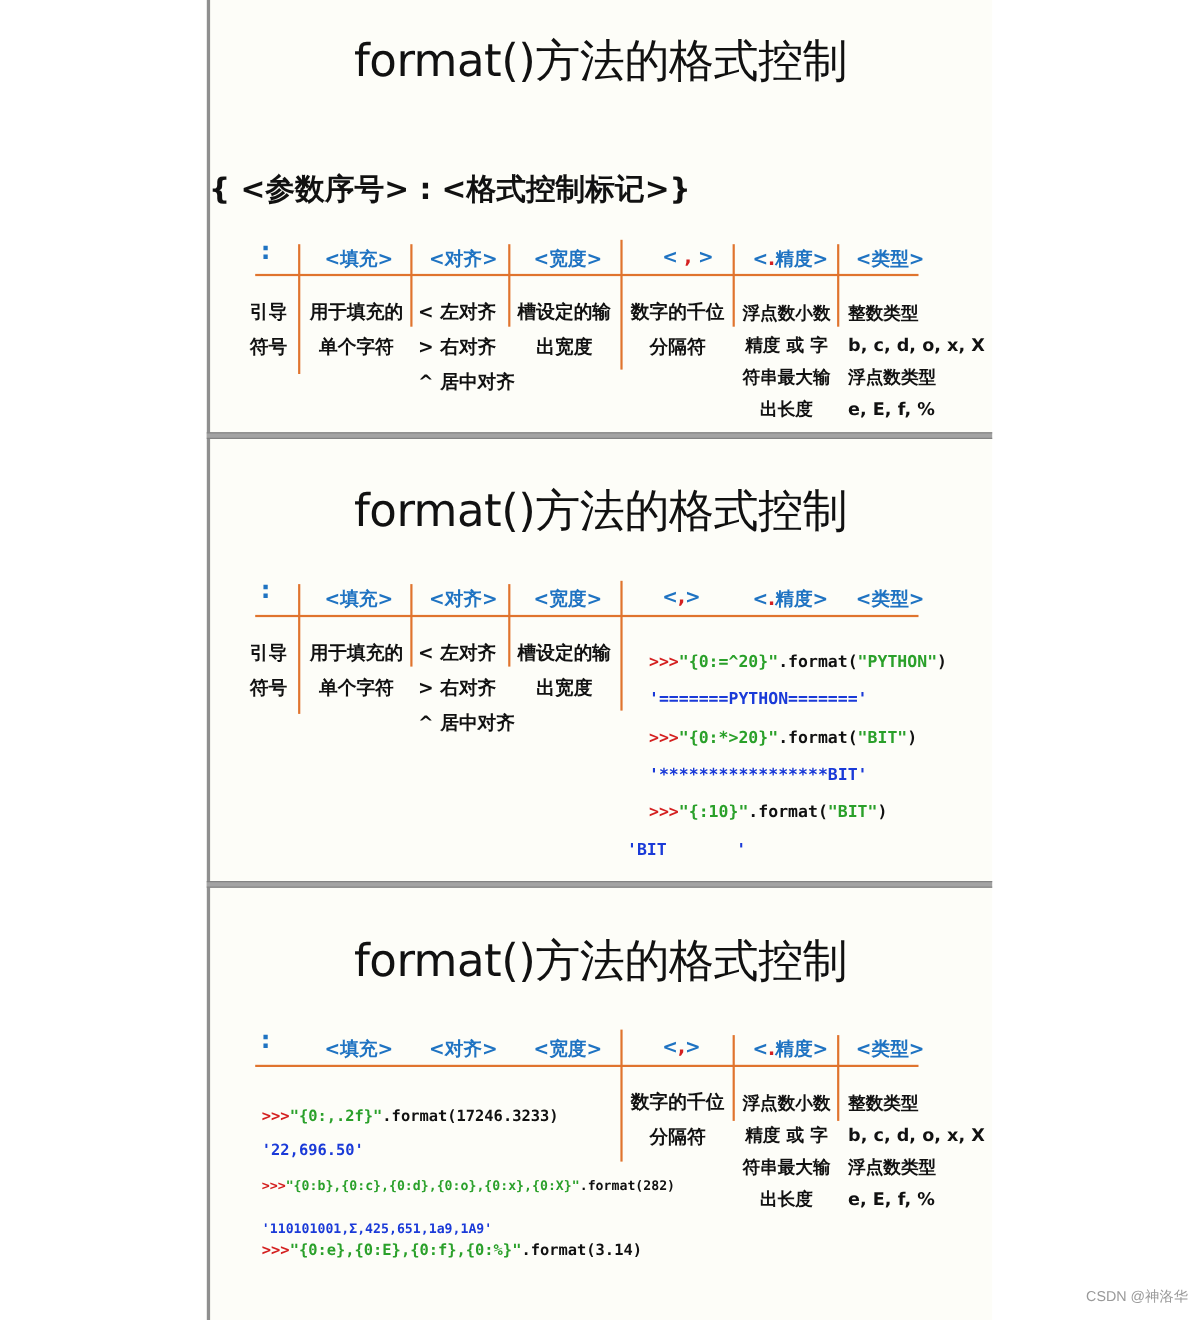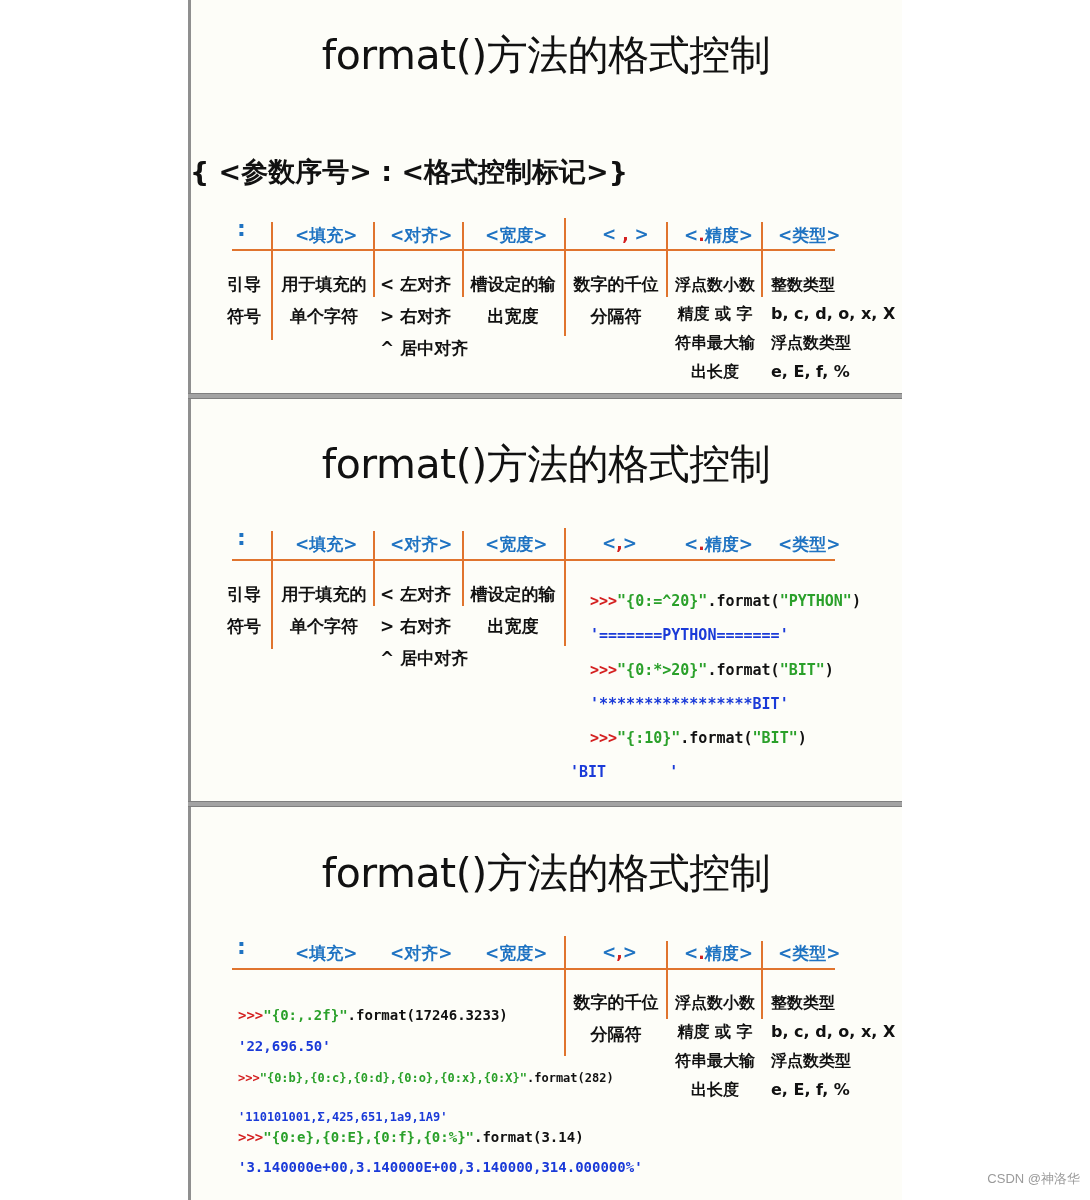--- a/index.html
+++ b/index.html
@@ -197,16 +197,15 @@
     <div>e, E, f, %</div>
   </div>
 
   <div class="code" style="left:238px;top:199px;font-size:14px;"><span class="prompt">&gt;&gt;&gt;</span><span class="str">"{0:,.2f}"</span><span class="plain">.format(17246.3233)</span></div>
   <div class="code out" style="left:238px;top:230px;font-size:14px;">'22,696.50'</div>
 
   <div class="code small" style="left:238px;top:263px;"><span class="prompt">&gt;&gt;&gt;</span><span class="str">"{0:b},{0:c},{0:d},{0:o},{0:x},{0:X}"</span><span class="plain">.format(282)</span></div>
   <div class="code out" style="left:238px;top:291px;font-size:12px;margin-top:11px;">'110101001,Ʃ,425,651,1a9,1A9'</div>
 
   <div class="code" style="left:238px;top:321px;font-size:14px;"><span class="prompt">&gt;&gt;&gt;</span><span class="str">"{0:e},{0:E},{0:f},{0:%}"</span><span class="plain">.format(3.14)</span></div>
-  <div class="code out" style="left:238px;top:351px;font-size:14px;">'3.140000e+00,3.140000E+00,3.140000,314.000000%'</div>
 </div>
 
 <div class="credit">CSDN @神洛华</div>
 
 </body></html>

